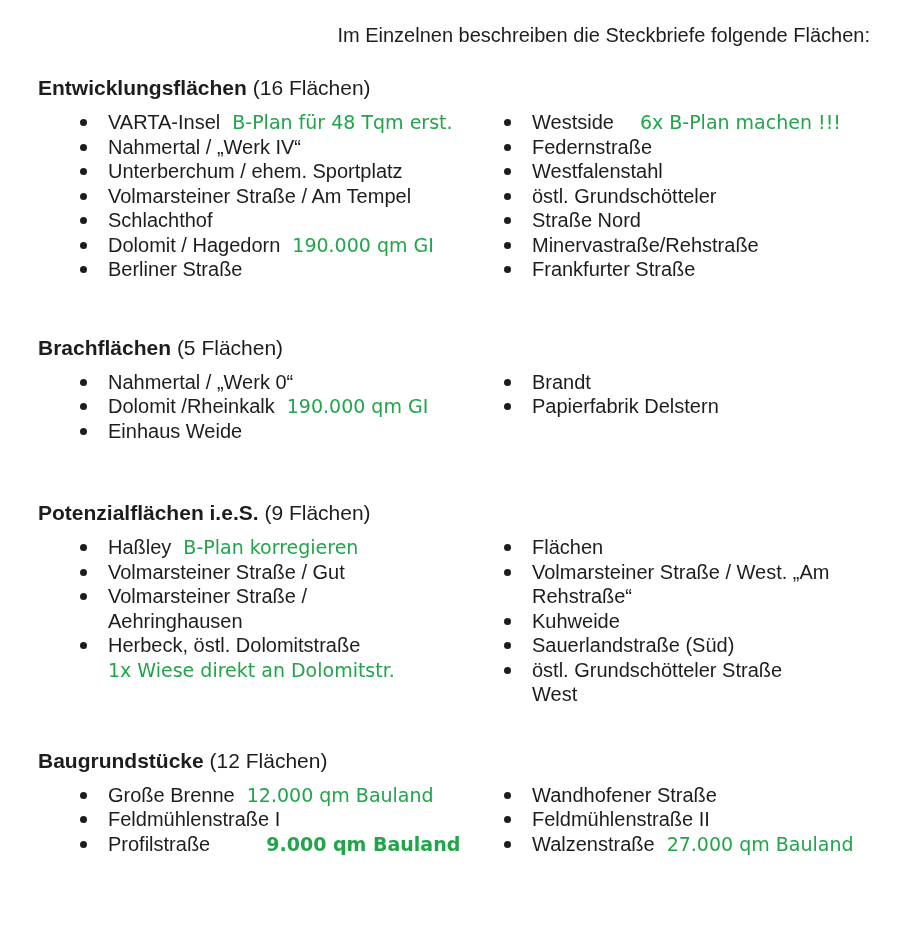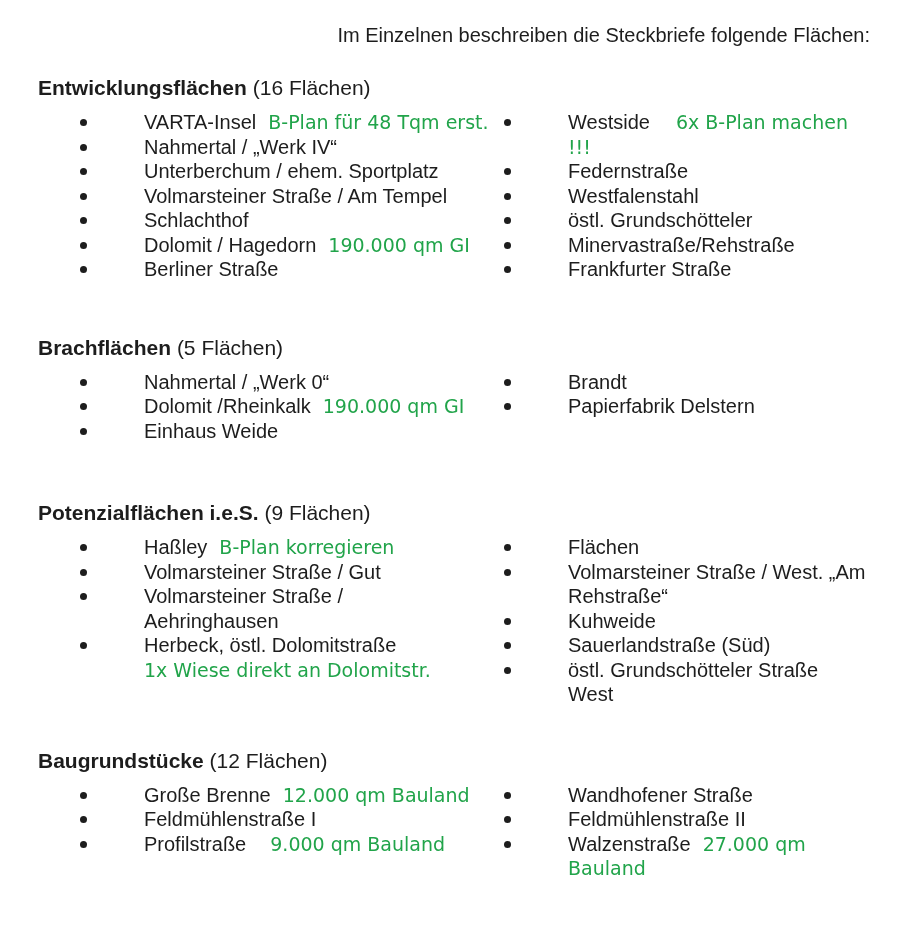--- a/index.html
+++ b/index.html
@@ -43,21 +43,20 @@
     margin: 0;
     padding: 0;
   }
   ul.col.left  { padding-left: 40px; }
   ul.col.right { padding-left: 10px; }
   .item {
     display: flex;
     align-items: flex-start;
     font-size: 20px;
     line-height: 24.5px;
-    gap: 36px;
   }
   .bullet {
     flex: 0 0 30px;
     position: relative;
     height: 24.5px;
   }
   .bullet::before {
     content: "";
     position: absolute;
     left: 2px;
@@ -67,21 +66,21 @@
     border-radius: 50%;
     background: #1d1d1d;
   }
   .content { flex: 1 1 auto; }
   .note {
     color: var(--green);
     font-family: "DejaVu Sans", sans-serif;
     font-size: 19px;
   }
   span.note { margin-left: 12px; }
-  span.note.gap-wide { margin-left: 24px; }
+  span.note.gap-wide { margin-left: 56px; font-weight: bold; }
   span.note.gap-mid  { margin-left: 26px; }
   div.note { margin-left: 0; }
 </style>
 </head>
 <body style="--green: #21a44a;">
 
 <main>
   <p class="intro">Im Einzelnen beschreiben die Steckbriefe folgende Flächen:</p>
   <div>
       <section class="section">
@@ -152,20 +151,26 @@
             </li>
             <li class="item">
               <span class="bullet"></span>
               <div class="content">
                 <div class="line"><span class="txt">östl. Grundschötteler</span></div>
               </div>
             </li>
             <li class="item">
               <span class="bullet"></span>
               <div class="content">
+                <div class="line"><span class="txt">Straße Nord</span></div>
+              </div>
+            </li>
+            <li class="item">
+              <span class="bullet"></span>
+              <div class="content">
                 <div class="line"><span class="txt">Minervastraße/Rehstraße</span></div>
               </div>
             </li>
             <li class="item">
               <span class="bullet"></span>
               <div class="content">
                 <div class="line"><span class="txt">Frankfurter Straße</span></div>
               </div>
             </li>
           </ul>

